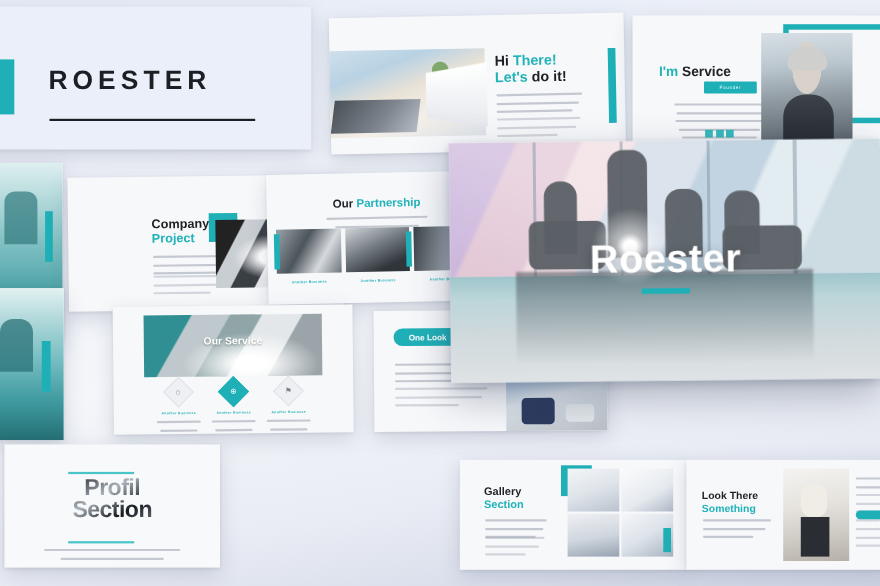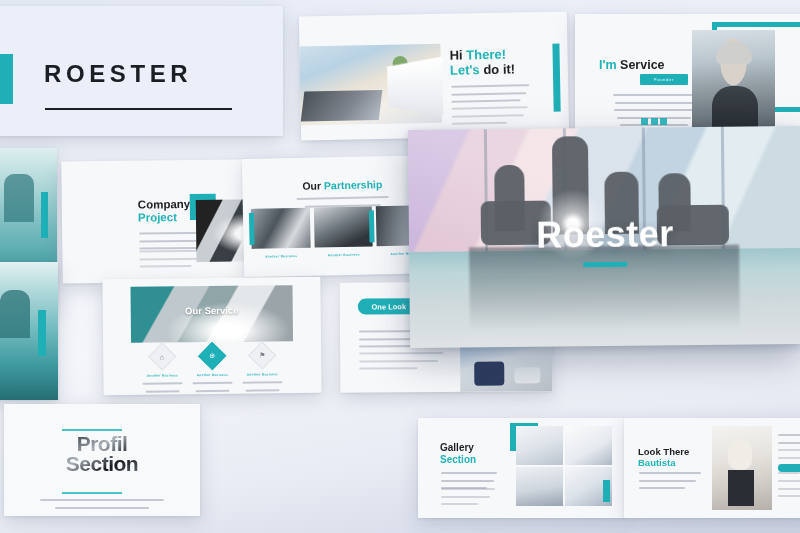--- a/index.html
+++ b/index.html
@@ -427,21 +427,21 @@
       <div></div>
       <div></div>
       <div></div>
     </div>
     <div class="acc2"></div>
   </div>
 
   <div class="slide" id="s-look">
     <h2>
       <span class="darktxt">Look There</span><br>
-      <span class="tealtxt">Bautista</span>
+      <span class="tealtxt">Something</span>
     </h2>
     <div class="loremblock tx">
       <i class="lorem" style="width:100%"></i>
         <i class="lorem" style="width:92%"></i>
         <i class="lorem" style="width:74%"></i>
     </div>
     <div class="ph"></div>
     <div class="loremblock rc">
       <i class="lorem" style="width:100%"></i>
         <i class="lorem" style="width:86%"></i>

